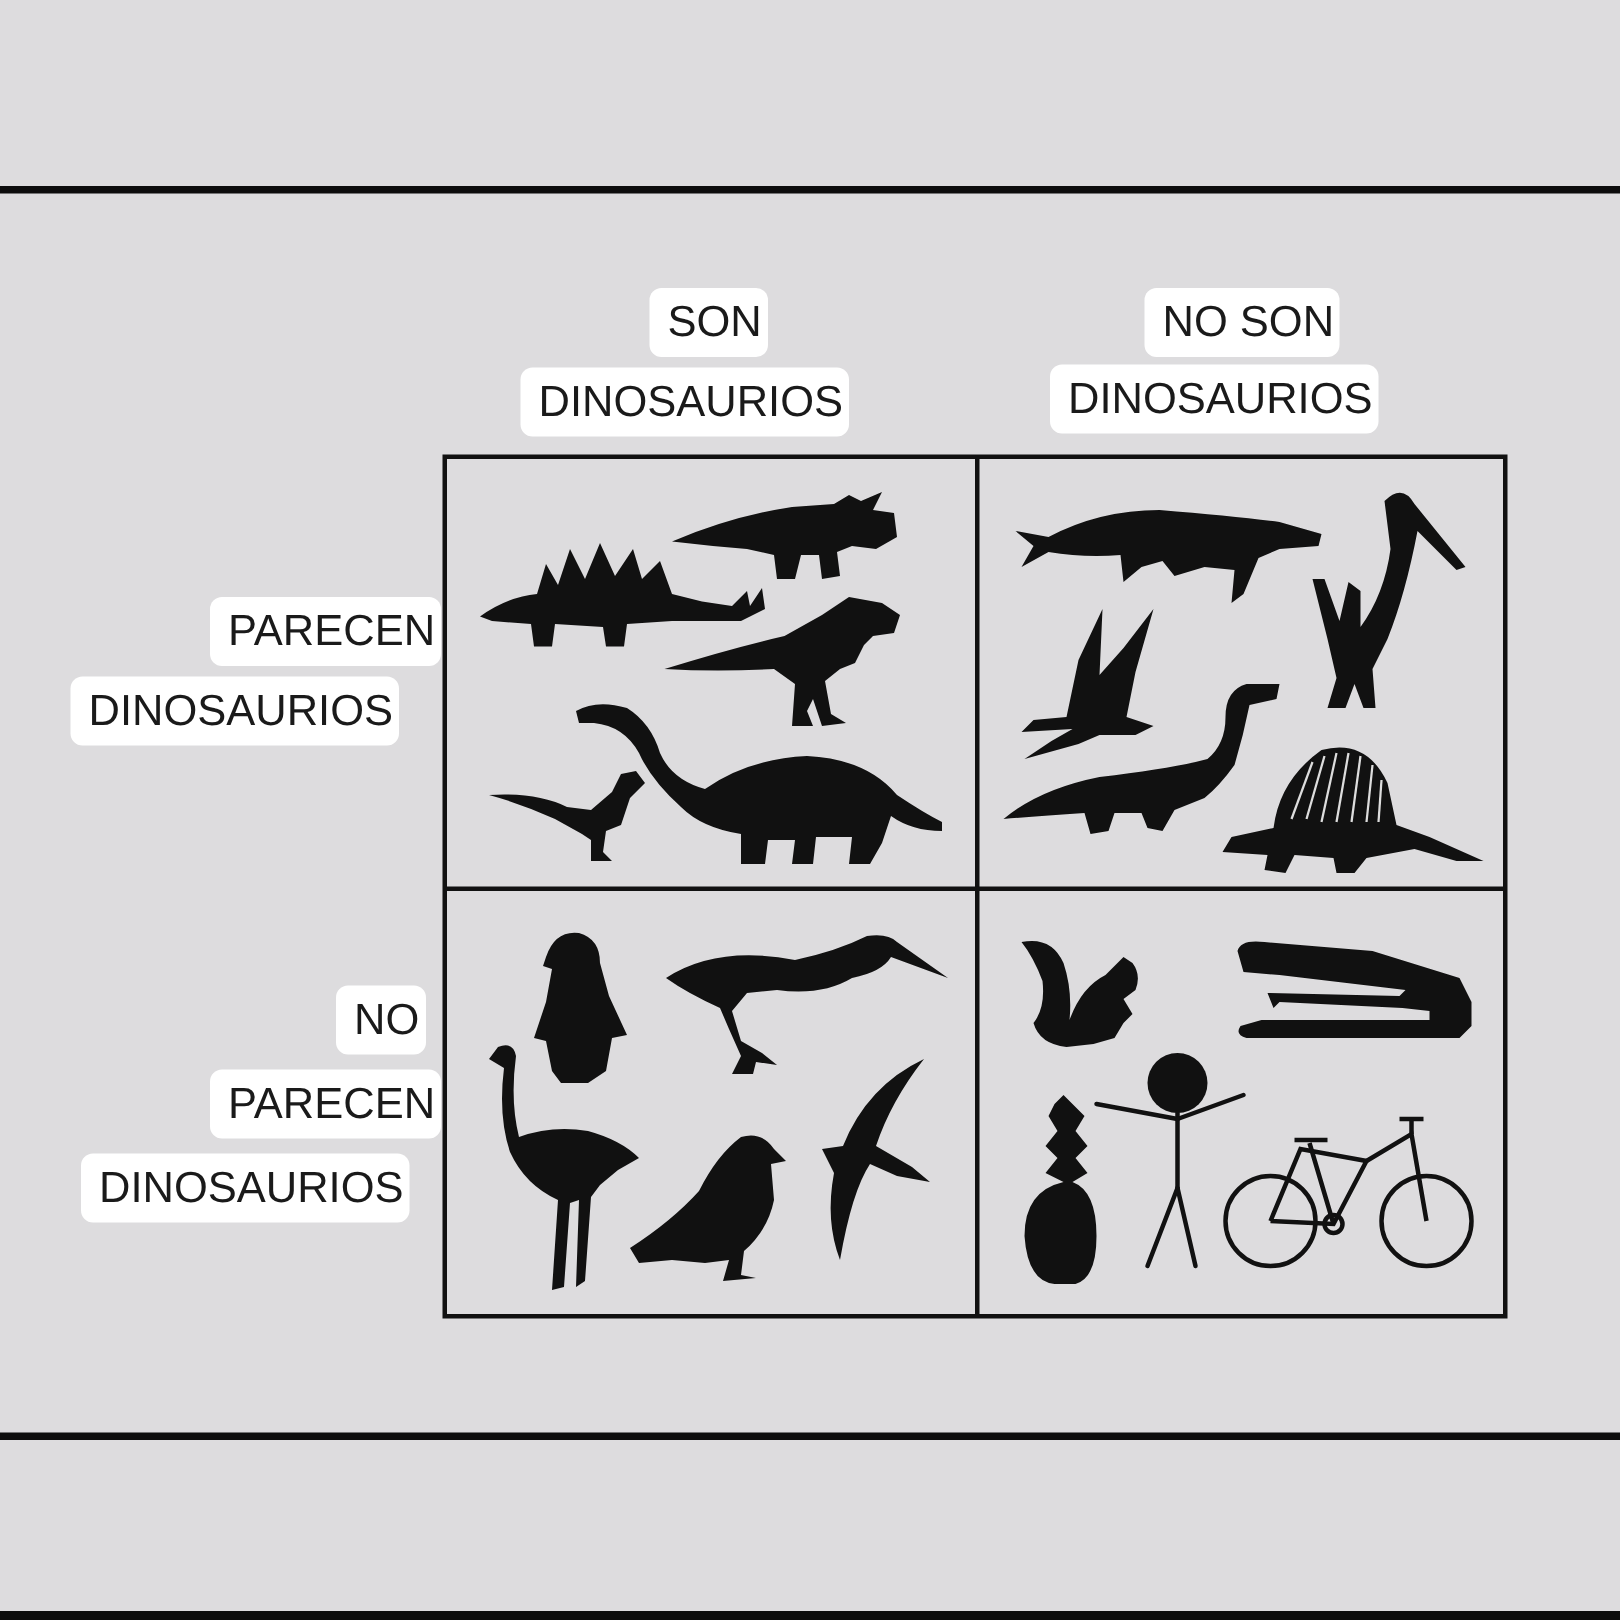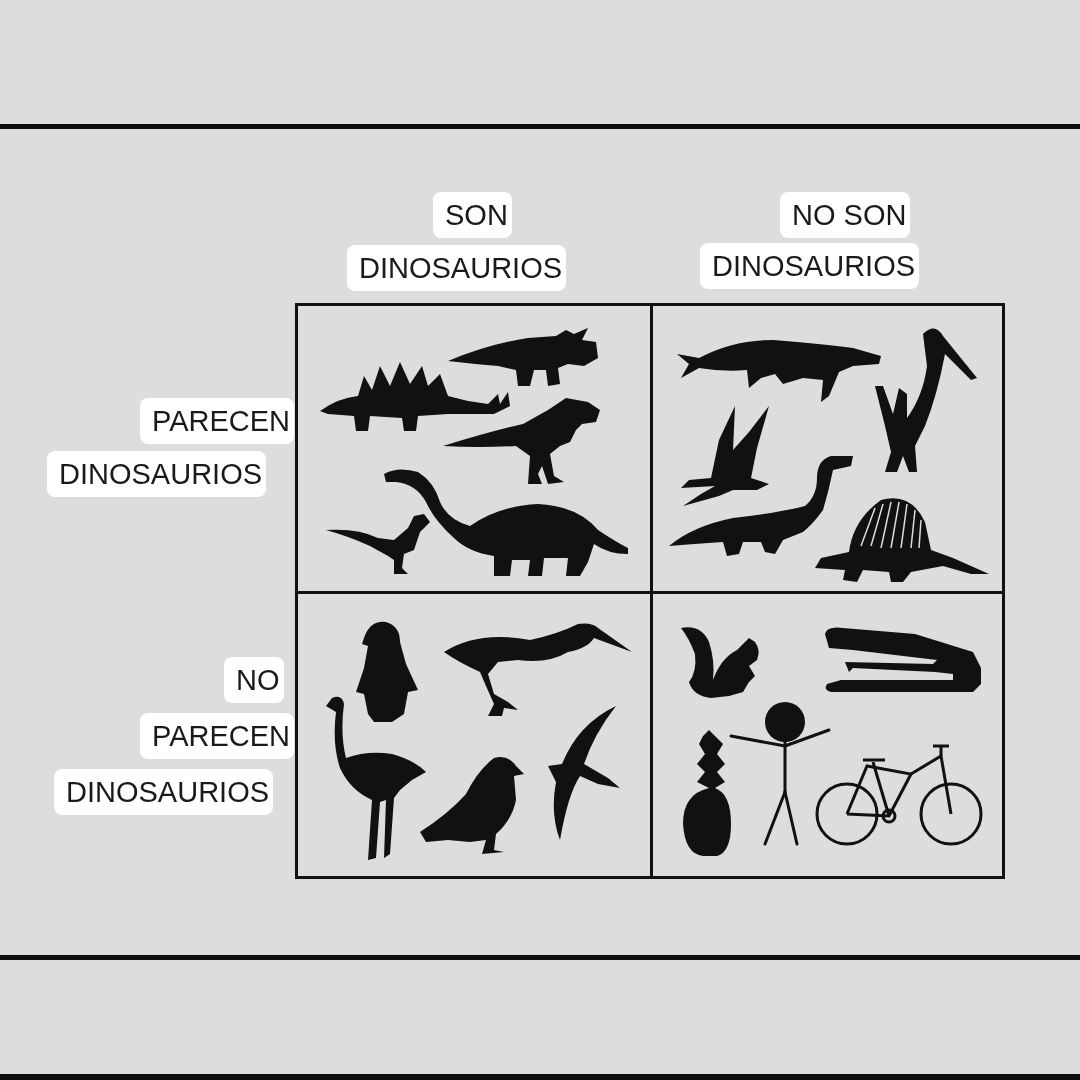--- a/index.html
+++ b/index.html
@@ -25,21 +25,21 @@
 </style>
 </head>
 <body>
 
 <div class="hline" style="top:124px;height:5px;"></div>
 <div class="hline" style="top:955px;height:5px;"></div>
 <div class="hline" style="top:1074px;height:6px;"></div>
 
 <div class="label" style="left:433px;top:192px;">SON</div>
 <div class="label" style="left:347px;top:245px;">DINOSAURIOS</div>
-<div class="label" style="left:780px;top:192px;">NO SON</div>
+<div class="label" style="left:763px;top:192px;">NO SON</div>
 <div class="label" style="left:700px;top:243px;">DINOSAURIOS</div>
 
 <div class="label" style="left:140px;top:398px;">PARECEN</div>
 <div class="label" style="left:47px;top:451px;">DINOSAURIOS</div>
 <div class="label" style="left:224px;top:657px;">NO</div>
 <div class="label" style="left:140px;top:713px;">PARECEN</div>
 <div class="label" style="left:54px;top:769px;">DINOSAURIOS</div>
 
 <div class="grid">
   <div class="vdiv"></div>

